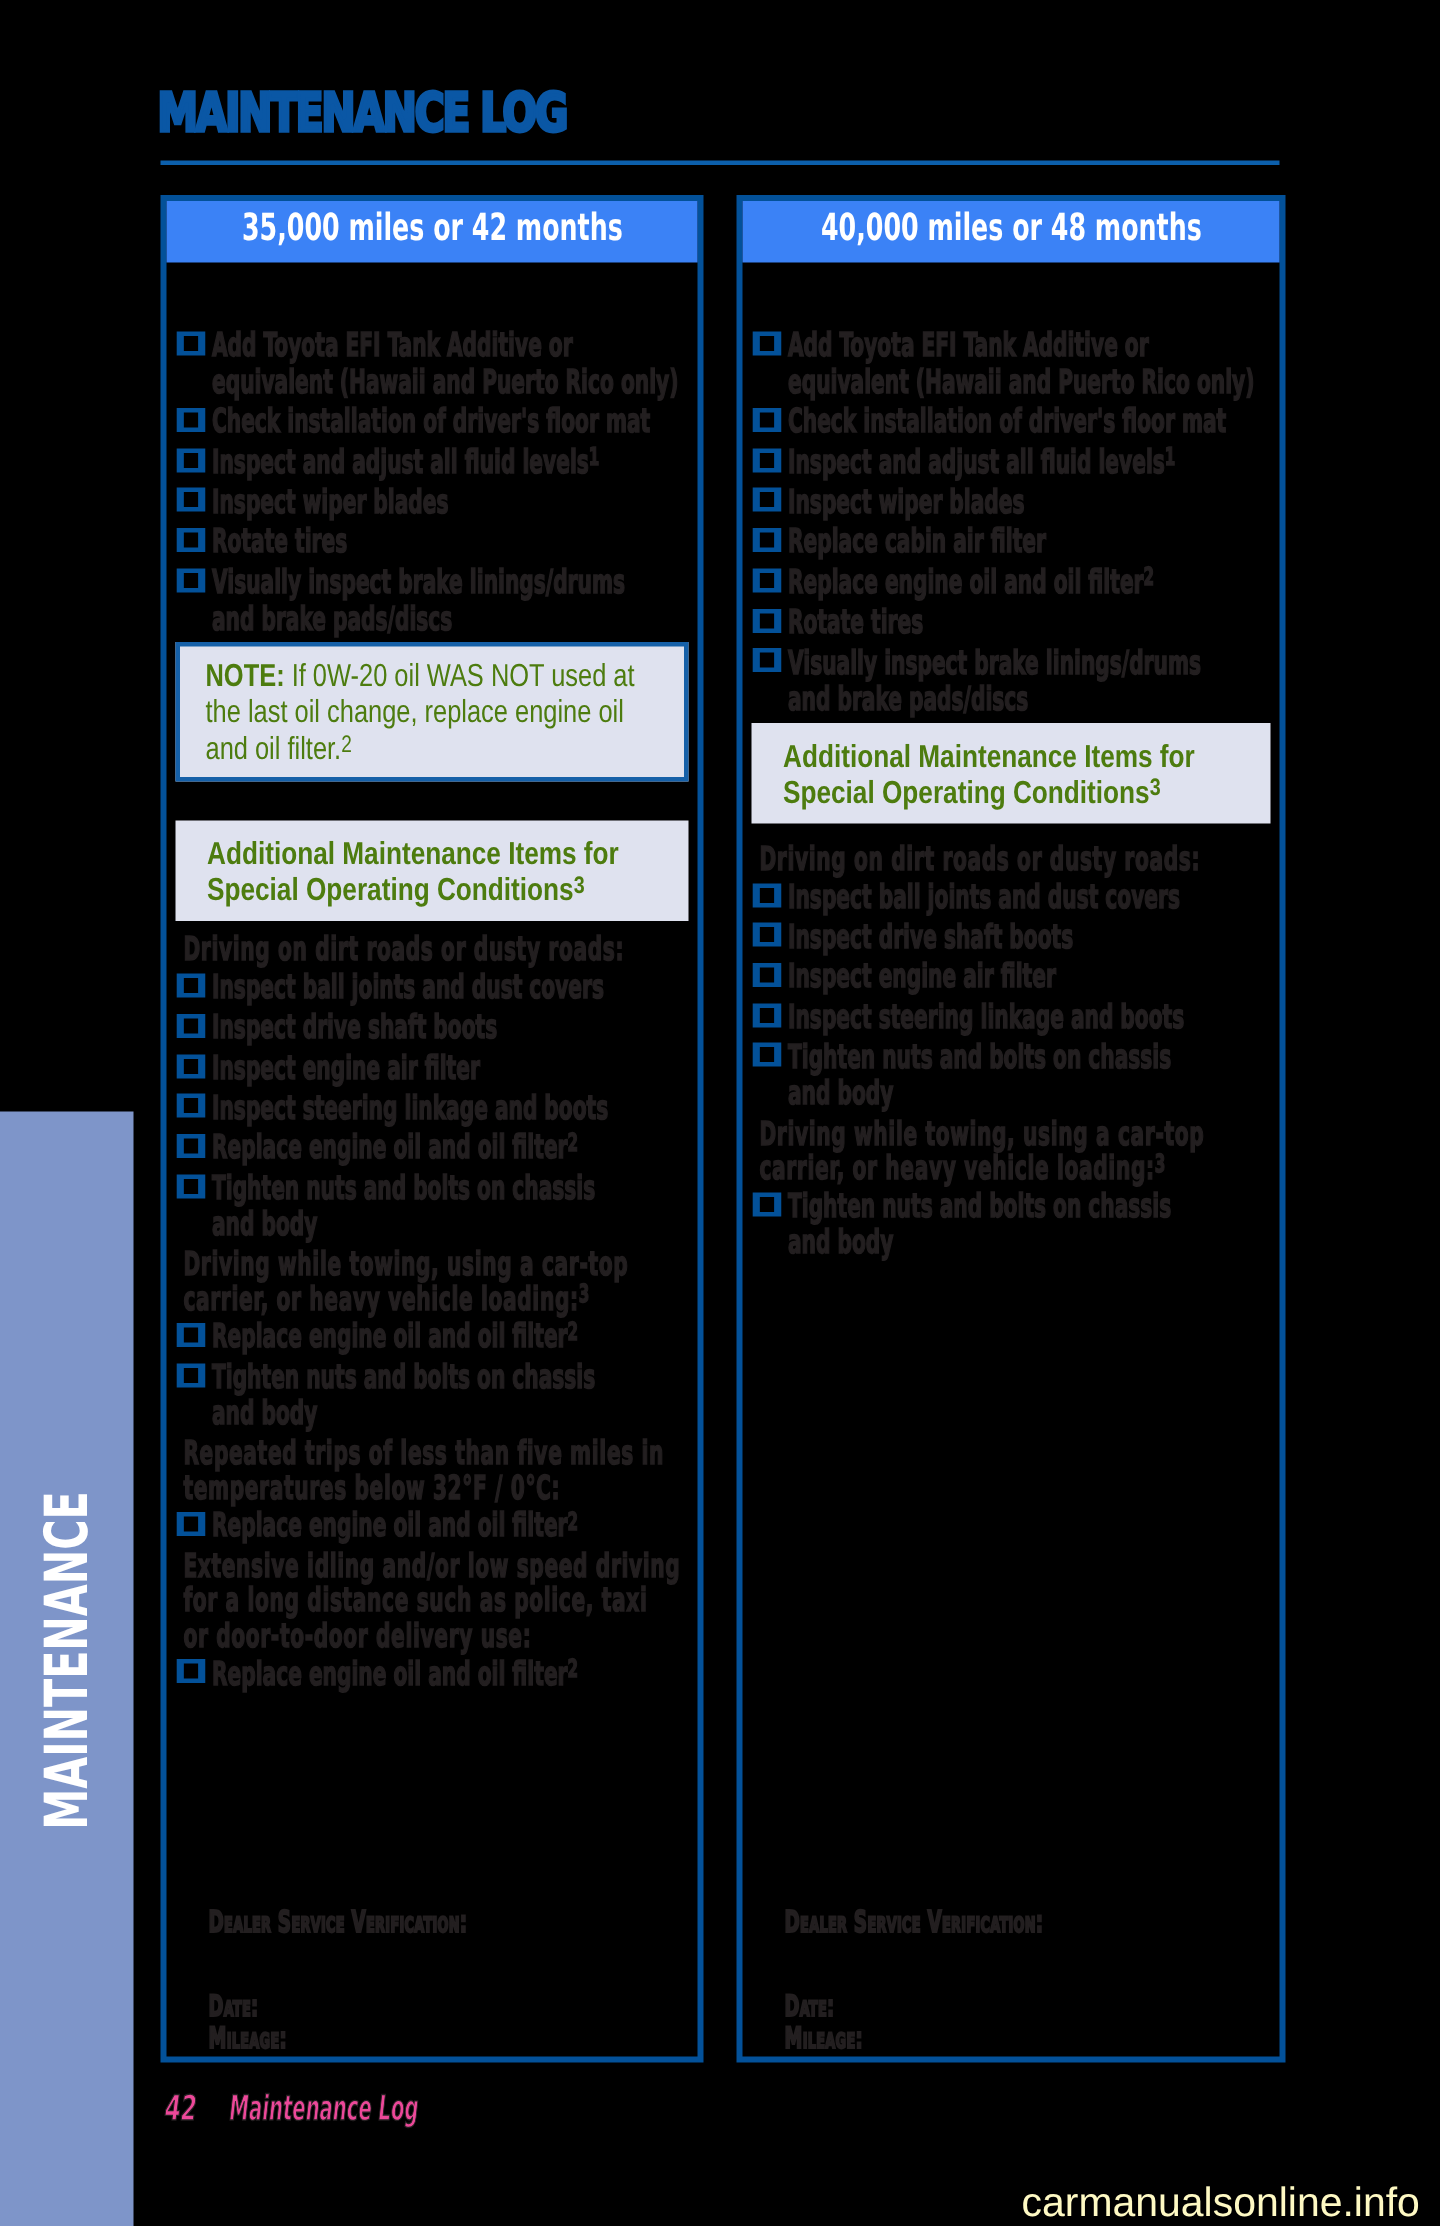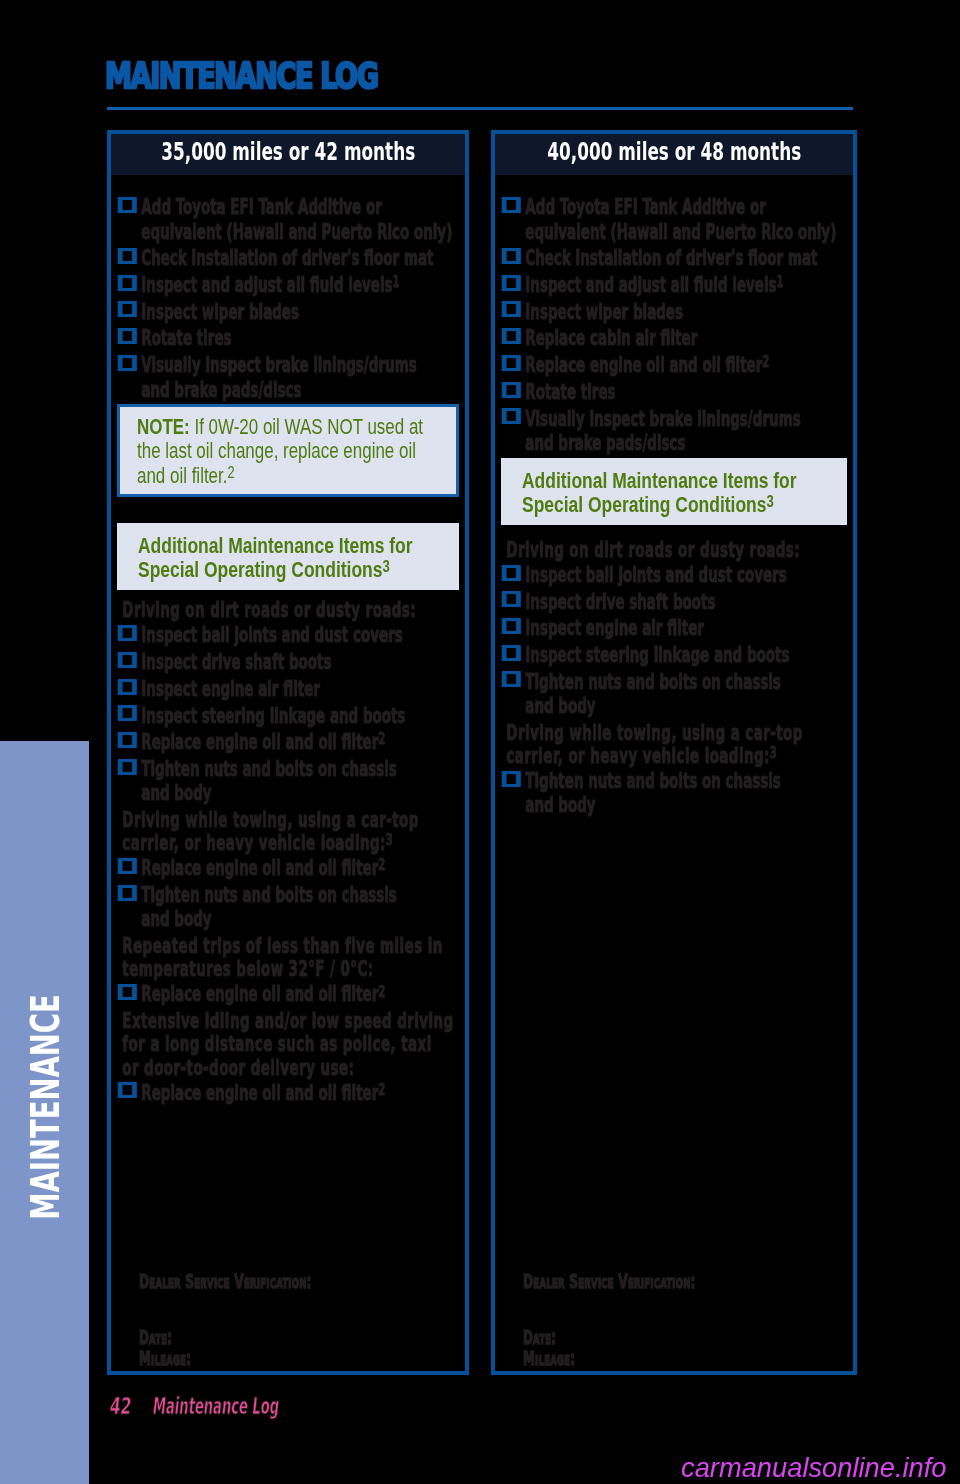--- a/index.html
+++ b/index.html
@@ -19,26 +19,26 @@
   .title{position:absolute;left:104.5px;top:53.5px;color:#0a57a5;font-weight:bold;font-size:35.6px;
      font-family:"DejaVu Sans Condensed","Liberation Sans",sans-serif;white-space:nowrap;
      transform:scaleX(0.845);transform-origin:left top;line-height:44px;
      -webkit-text-stroke:2.4px #0a57a5;letter-spacing:-1.6px;}
   .rule{position:absolute;left:107px;top:107px;width:746px;height:3.2px;background:#0c5fab;}
 
   
   .col{position:absolute;top:130px;border:4.5px solid #035199;box-sizing:border-box;overflow:hidden;}
   .colA{left:107px;width:362px;height:1245px;}
   .colB{left:491px;width:366px;height:1245px;}
-  .colhead{background:#0f172a;height:45.7px;margin:-4.5px -4.5px 16px -4.5px;
+  .colhead{background:#3b82f6;height:45.7px;margin:-4.5px -4.5px 0 -4.5px;
      display:flex;align-items:center;justify-content:center;overflow:hidden;}
   .colhead span{color:#ffffff;font-weight:bold;font-size:25px;white-space:nowrap;
      font-family:"DejaVu Sans Condensed","Liberation Sans",sans-serif;
      transform:scaleX(0.75);display:inline-block;line-height:28px;}
-  .body{position:relative;padding:4px 0 0 0;}
+  .body{position:relative;padding:4px 0 0 0;margin-top:40px;}
 
   
   .squeeze{transform:scaleX(0.68);transform-origin:left top;width:147%;
      -webkit-text-stroke:1.05px #231f20;}
 
   
   ul.items{list-style:none;margin:0;padding:0;}
   ul.items li{position:relative;padding-left:44.6px;margin:0 0 2.3px 0;color:#231f20;
      font-family:"DejaVu Sans Condensed","Liberation Sans",sans-serif;
      font-weight:bold;font-size:22px;line-height:24.4px;}
@@ -74,22 +74,22 @@
   .verif .vt{font-size:20px;line-height:22.5px;letter-spacing:0.3px;margin-bottom:34.5px;}
   .verif .vd{font-size:19.5px;line-height:21.4px;letter-spacing:0.3px;}
 
   .foot{position:absolute;left:110px;top:1394px;color:#ec4899;font-style:italic;font-weight:bold;
      font-size:23.3px;line-height:23.3px;
      font-family:"DejaVu Sans Condensed","Liberation Sans",sans-serif;}
   .foot span{display:inline-block;transform-origin:left top;white-space:nowrap;
      -webkit-text-stroke:0.9px #231f20;}
   .foot .num{transform:scaleX(0.73);width:30px;}
   .foot .lbl{transform:scaleX(0.624);position:absolute;left:43px;top:0;}
-  .wm{position:absolute;left:681px;top:1452px;color:#d946ef;font-size:27.3px;
-     font-family:"Liberation Sans",sans-serif;font-style:italic;}
+  .wm{position:absolute;left:681px;top:1452px;color:#fef9c3;font-size:27.3px;
+     font-family:"Liberation Sans",sans-serif;}
 </style>
 </head>
 <body>
 
 <div class="page">
   <div class="side-tab">
     <span>MAINTENANCE</span>
   </div>
   <div class="title">MAINTENANCE LOG</div>
   <div class="rule"></div>

